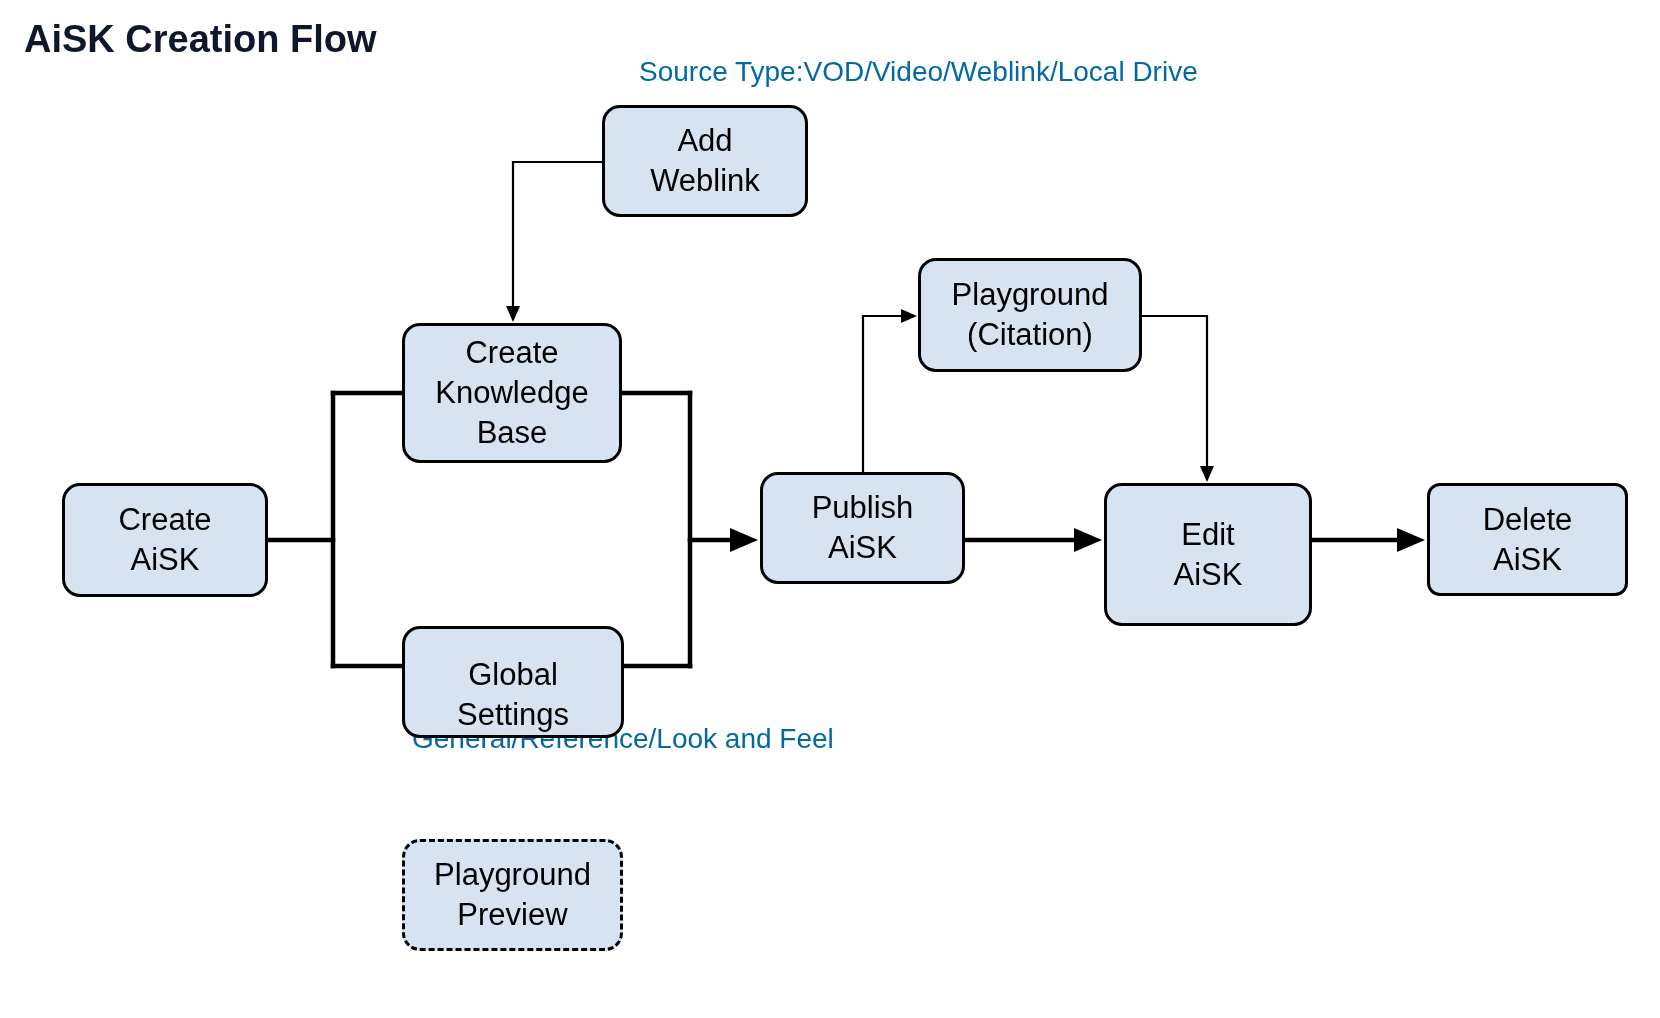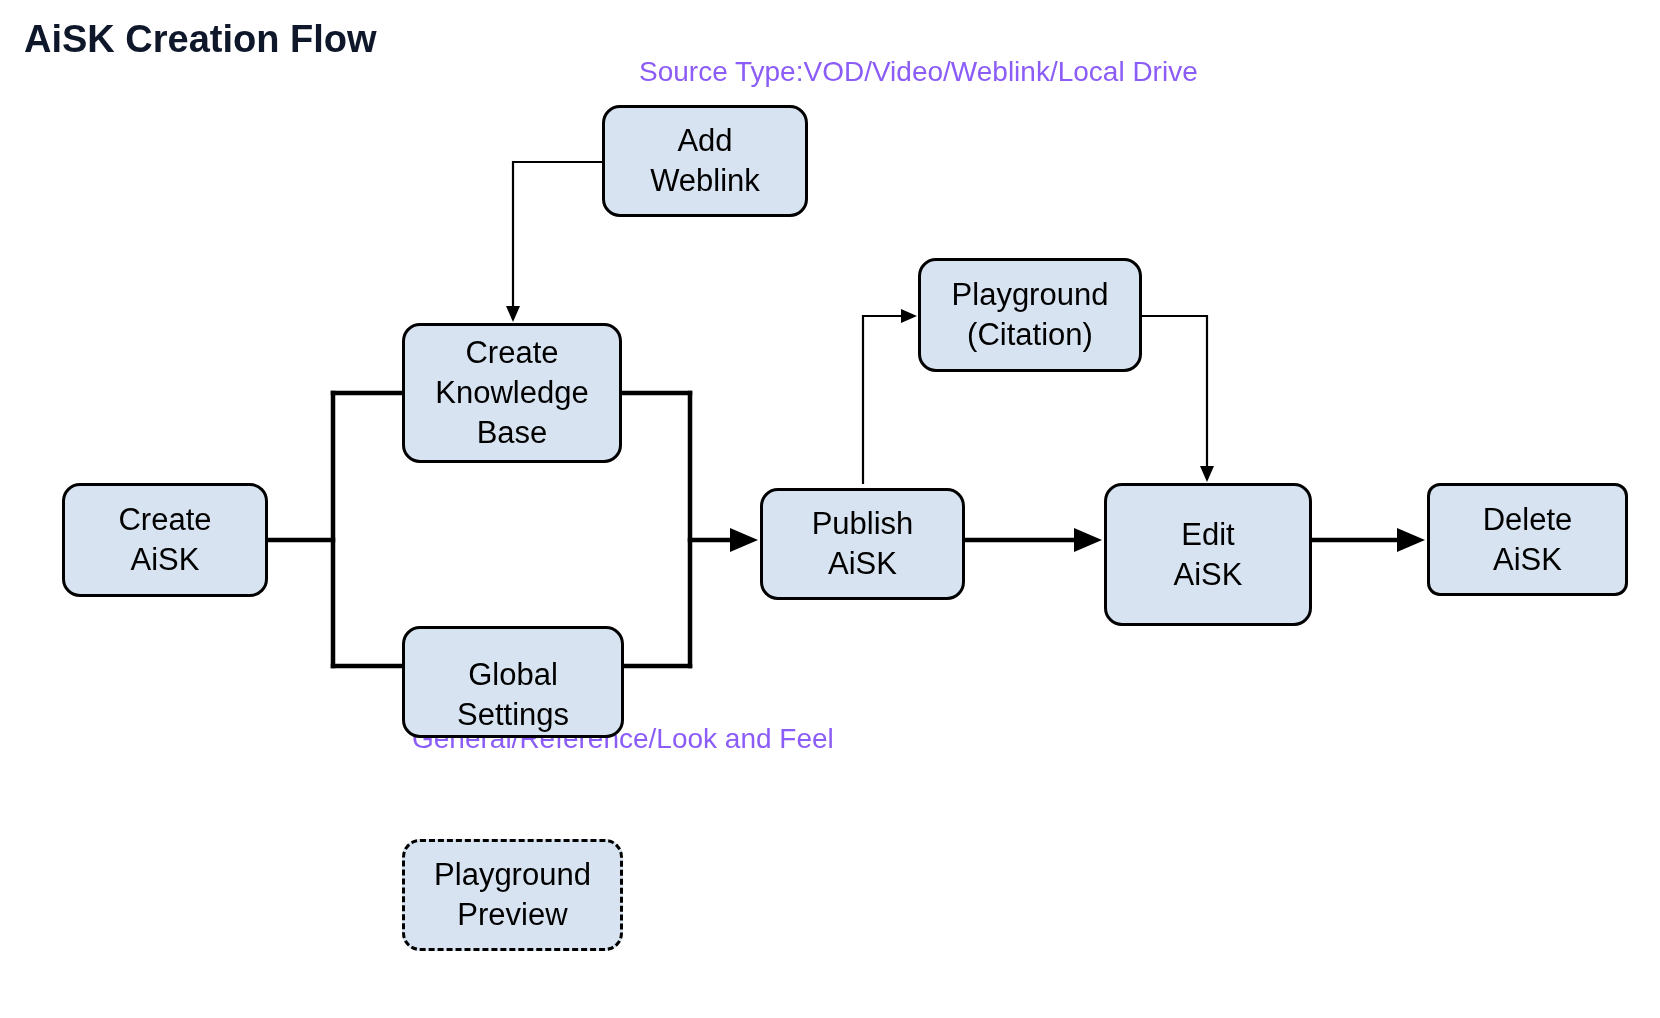--- a/index.html
+++ b/index.html
@@ -19,21 +19,21 @@
     margin: 0;
     font-size: 38px;
     font-weight: bold;
     letter-spacing: 0px;
     color: #0f172a;
     white-space: nowrap;
   }
   .annotation {
     position: absolute;
     font-size: 28px;
-    color: #8b5cf6;
+    color: #0369a1;
     white-space: nowrap;
   }
   .annotation.source-type { left: 639px; top: 56px; }
   .annotation.gs-detail   { left: 400px; top: 723px; margin-left: 12px; }
 
   .connector-layer {
     position: absolute;
     left: 0; top: 0;
     width: 1660px; height: 1018px;
   }
@@ -55,21 +55,21 @@
     font-size: 31px;
     line-height: 40px;
     text-align: center;
     white-space: pre-line;
     color: #000000;
   }
   .node-add-source          { left: 602px;  top: 105px; width: 206px; height: 112px; }
   .node-create-kb           { left: 402px;  top: 323px; width: 220px; height: 140px; }
   .node-create-aisk         { left: 62px;   top: 483px; width: 206px; height: 114px; }
   .node-global-settings     { left: 402px;  top: 626px; width: 222px; height: 112px; align-items: flex-end; }
-  .node-publish-aisk        { left: 760px;  top: 488px; width: 205px; height: 112px; align-items: center; }
+  .node-publish-aisk        { left: 760px;  top: 472px; width: 205px; height: 112px; align-items: center; }
   .node-playground-citation { left: 918px;  top: 258px; width: 224px; height: 114px; }
   .node-edit-aisk           { left: 1104px; top: 483px; width: 208px; height: 143px; }
   .node-delete-aisk         { left: 1427px; top: 483px; width: 201px; height: 113px; border-radius: 13px; }
   .node-playground-preview  { left: 402px;  top: 839px; width: 221px; height: 112px; border-style: dashed; }
 </style>
 </head>
 <body>
 
 <div class="canvas">
 

